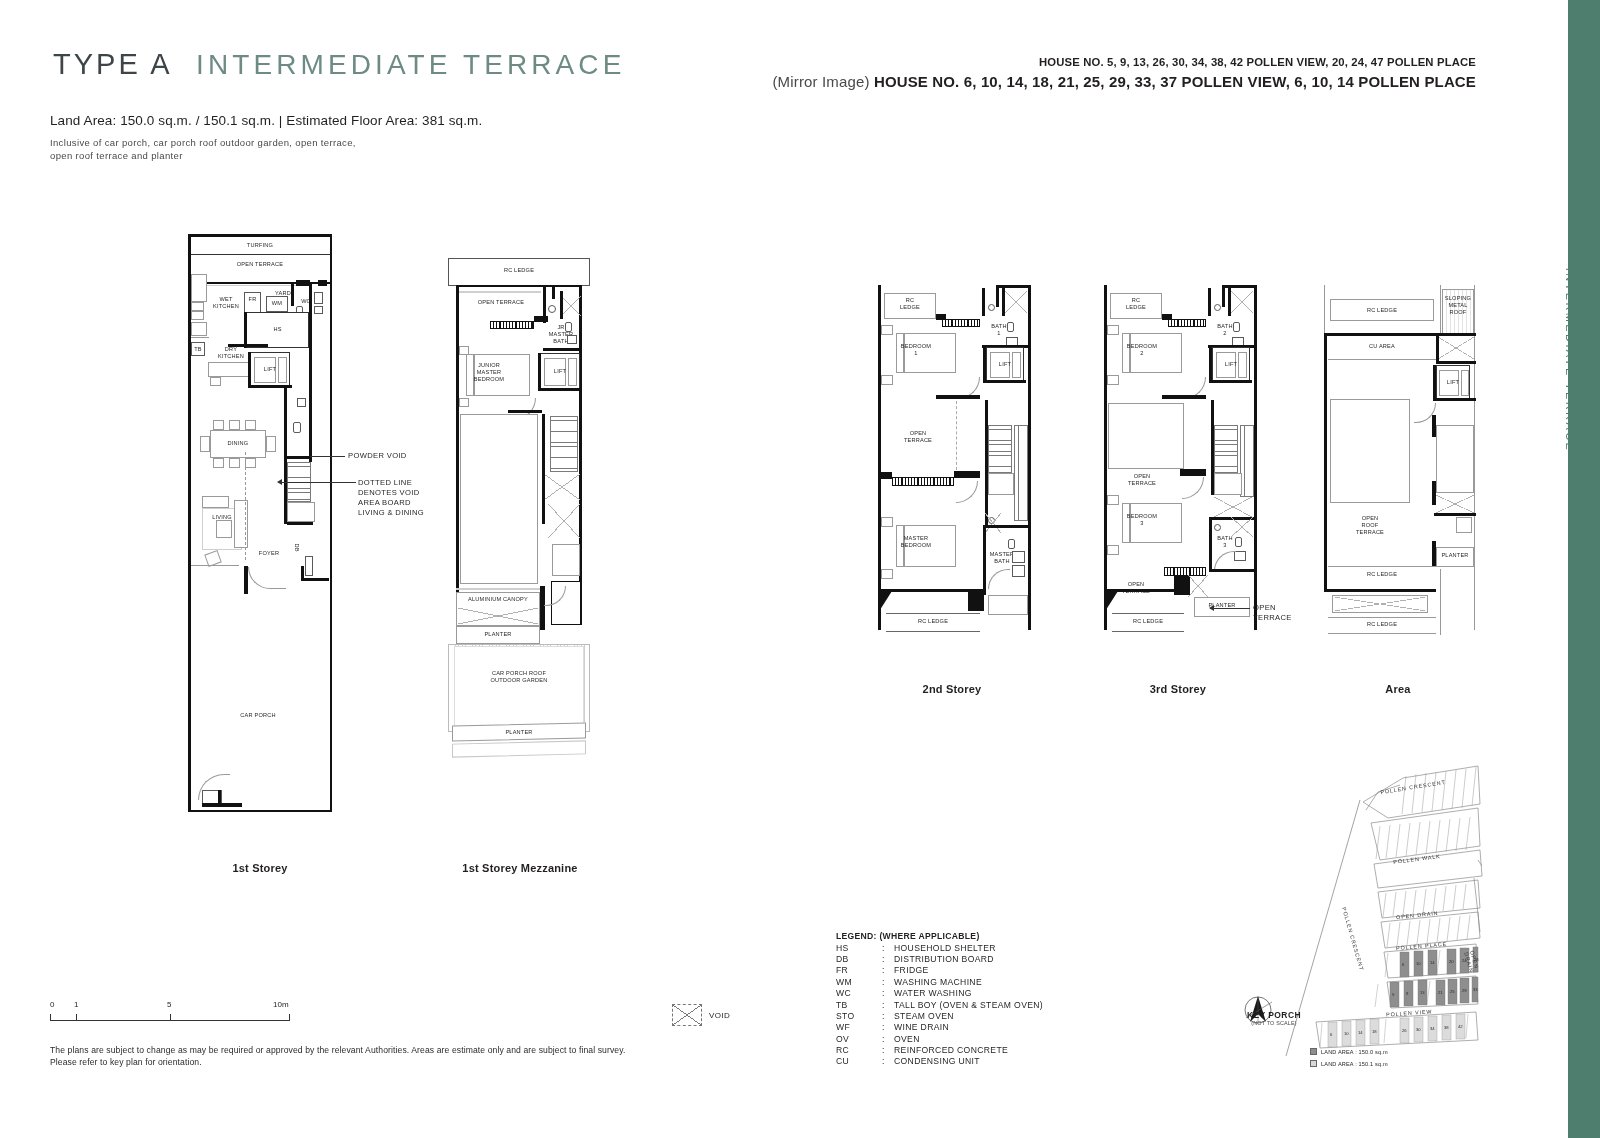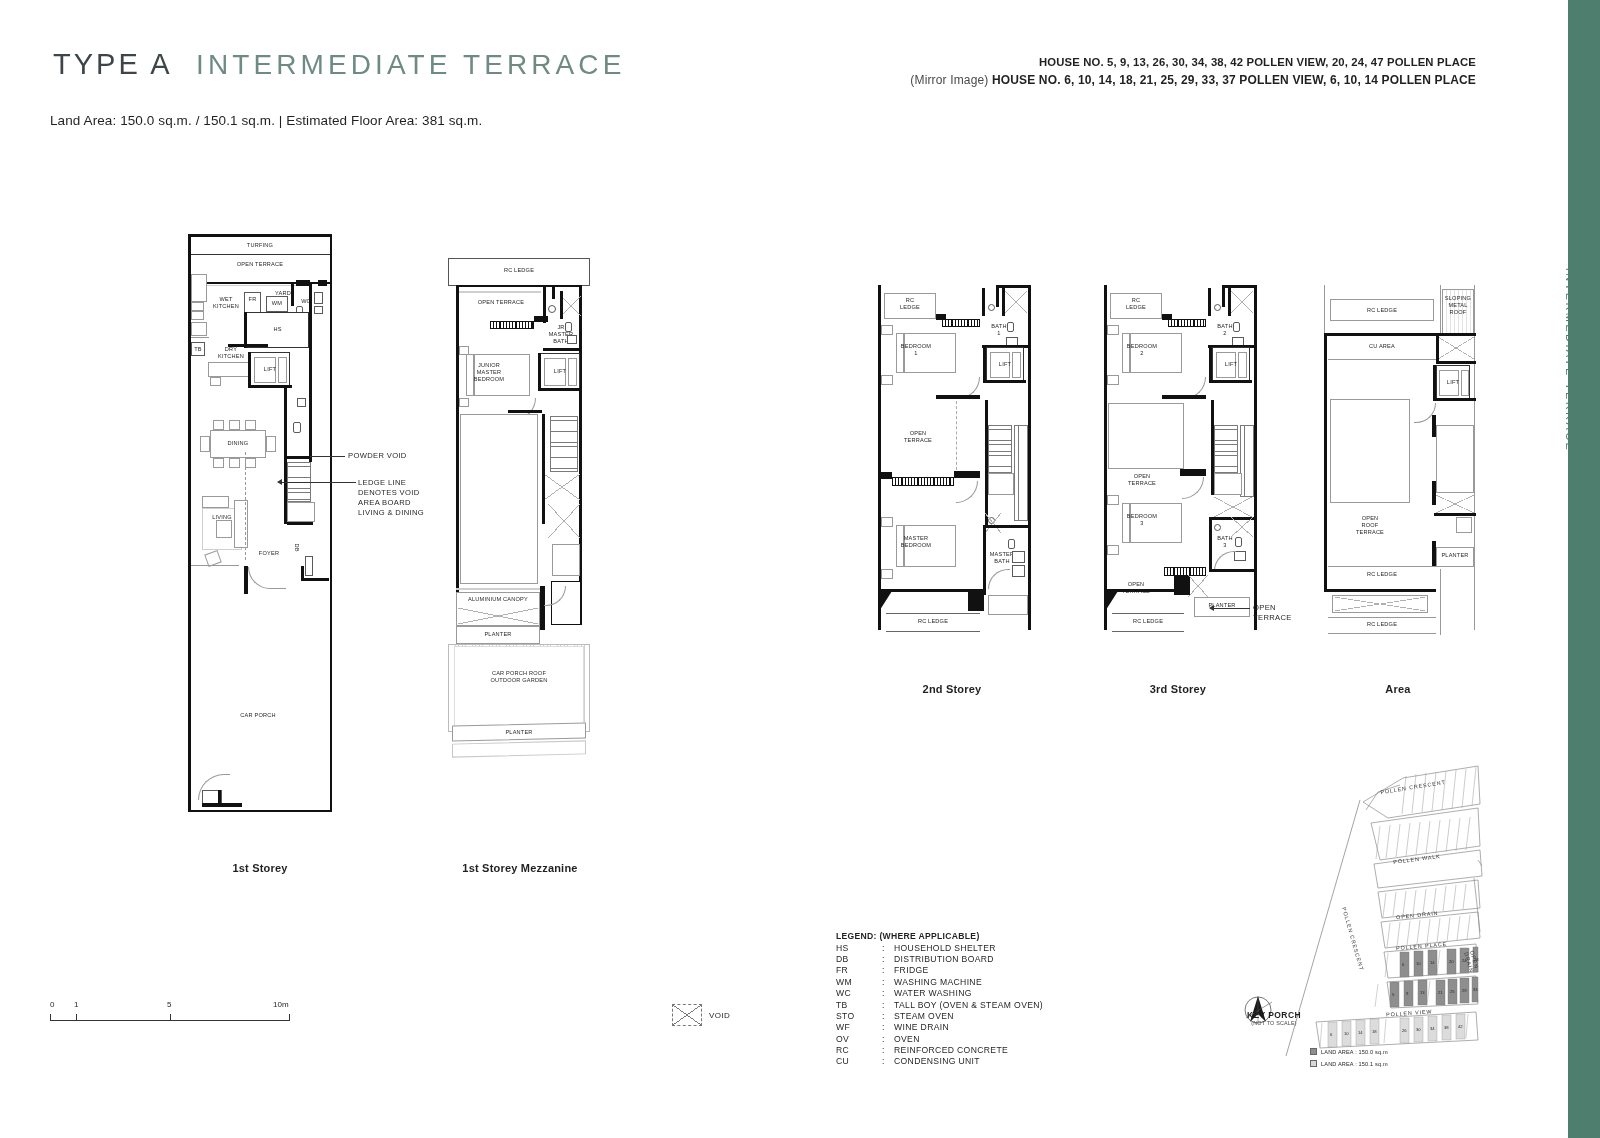--- a/index.html
+++ b/index.html
@@ -42,21 +42,21 @@
     position:absolute; left:50px; top:136px;
     font-size:9.5px; color:#4a4a4a; line-height:13px; letter-spacing:0.35px;
   }
   .hse-line1 {
     position:absolute; right:124px; top:56px;
     font-size:11.3px; font-weight:bold; letter-spacing:0.15px; text-align:right;
     white-space:nowrap;
   }
   .hse-line2 {
     position:absolute; right:124px; top:73px;
-    font-size:12px; letter-spacing:0.15px; text-align:center; white-space:nowrap;
+    font-size:15px; letter-spacing:0.15px; text-align:center; white-space:nowrap;
   }
   .hse-line2 b { font-weight:bold; }
   .hse-line2 .mirror { font-weight:normal; color:#4a4a4a; }
 
   
   .plan { position:absolute; }
   .rm { position:absolute; font-size:7px; letter-spacing:0.4px; text-align:center;
         line-height:8.5px; color:#231f20; }
   .rm.tiny { font-size:5.6px; line-height:7px; letter-spacing:0.2px; }
   .wall { position:absolute; background:#111; }
@@ -151,20 +151,24 @@
 <body>
 
 <div id="page">
 
   <div class="green-bar"></div>
   <div class="side-label">INTERMEDIATE TERRACE</div>
 
   <div class="hdr-type">TYPE A</div>
   <div class="hdr-sub">INTERMEDIATE TERRACE</div>
   <div class="hdr-area">Land Area: 150.0 sq.m. / 150.1 sq.m.  |  Estimated Floor Area: 381 sq.m.</div>
+  <div class="hdr-incl">
+    <div>Inclusive of car porch, car porch roof outdoor garden, open terrace,</div>
+    <div>open roof terrace and planter</div>
+  </div>
   <div class="hse-line1">HOUSE NO.  5, 9, 13, 26, 30, 34, 38, 42 POLLEN VIEW, 20, 24, 47 POLLEN PLACE</div>
   <div class="hse-line2">
     <span class="mirror">(Mirror Image)</span>
     <b>HOUSE NO.  6, 10, 14, 18, 21, 25, 29, 33, 37 POLLEN VIEW, 6, 10, 14 POLLEN PLACE</b>
   </div>
 
   <div class="plan" style="left:188px; top:234px; width:144px; height:578px;">
 
     <div class="wall" style="left:0; top:0; width:144px; height:2.5px;"></div>
     <div class="wall" style="left:0; top:0; width:2.5px; height:578px;"></div>
@@ -272,21 +276,21 @@
     <div class="wall" style="left:14px; top:569px; width:40px; height:4px;"></div>
   </div>
   <div class="plan-title" style="left:188px; top:862px; width:144px;">1st Storey</div>
 
   <div class="lead" style="left:310px; top:456px; width:35px;"></div>
   <div class="annot" style="left:348px; top:451px;">POWDER VOID</div>
 
   <div class="lead" style="left:278px; top:482px; width:78px;"></div>
   <div style="position:absolute; left:277px; top:479px; width:0; height:0; border-top:3px solid transparent; border-bottom:3px solid transparent; border-right:5px solid #333;"></div>
   <div class="annot" style="left:358px; top:478px; text-align:left;">
-    <div>LEDGE LINE</div>
+    <div>DOTTED LINE</div>
     <div>DENOTES VOID</div>
     <div>AREA BOARD</div>
     <div>LIVING &amp; DINING</div>
   </div>
 
   <div class="plan" style="left:448px; top:258px; width:142px; height:505px;">
 
     <div class="thin" style="left:0; top:0; width:142px; height:0.8px; background:#555;"></div>
     <div class="thin" style="left:0; top:0; width:0.8px; height:28px; background:#555;"></div>
     <div class="thin" style="left:141px; top:0; width:0.8px; height:28px; background:#555;"></div>
@@ -677,20 +681,24 @@
       <div class="scale-tick" style="left:25px;"></div>
       <div class="scale-tick" style="left:119px;"></div>
     </div>
   </div>
 
   <div class="void-key">
     <div class="void-sq"></div>
     <div class="void-lbl">VOID</div>
   </div>
 
+  <div class="disclaimer">
+    <div>The plans are subject to change as may be required or approved by the relevant Authorities. Areas are estimate only and are subject to final survey.</div>
+    <div>Please refer to key plan for orientation.</div>
+  </div>
 
   <div class="keyplan">
     <svg width="255" height="310" viewBox="0 0 255 310">
       <g fill="none" stroke="#8b8b8b" stroke-width="0.7">
 
         <path d="M135 42 L175 18 L250 6 L252 44 L160 58 Z"></path>
         <path d="M138 50 L150 32 L172 25"></path>
         <path d="M143 63 L250 48 L252 86 L152 100 Z"></path>
 
         <path d="M146 104 L252 90 L254 116 L150 128 Z"></path>

